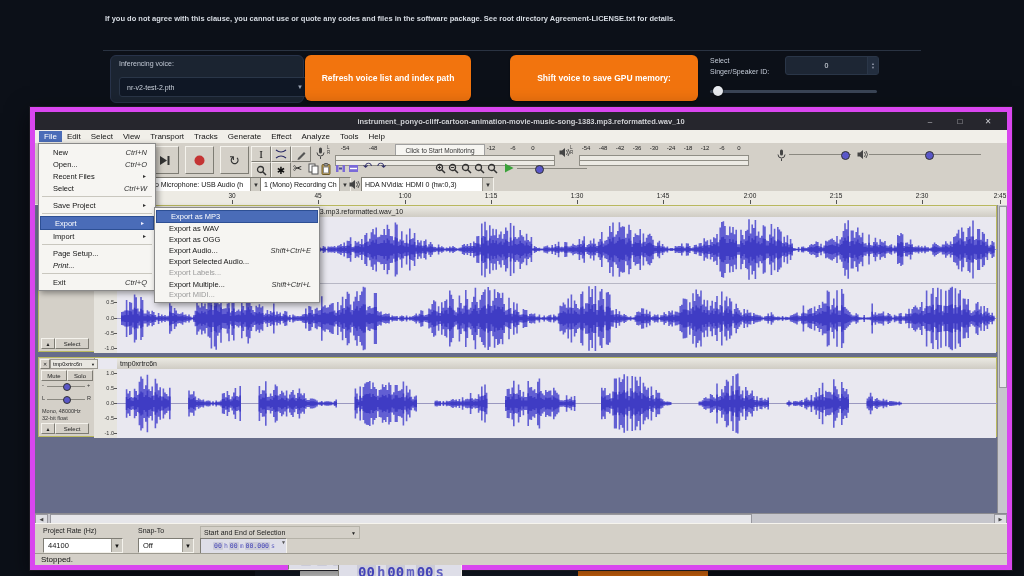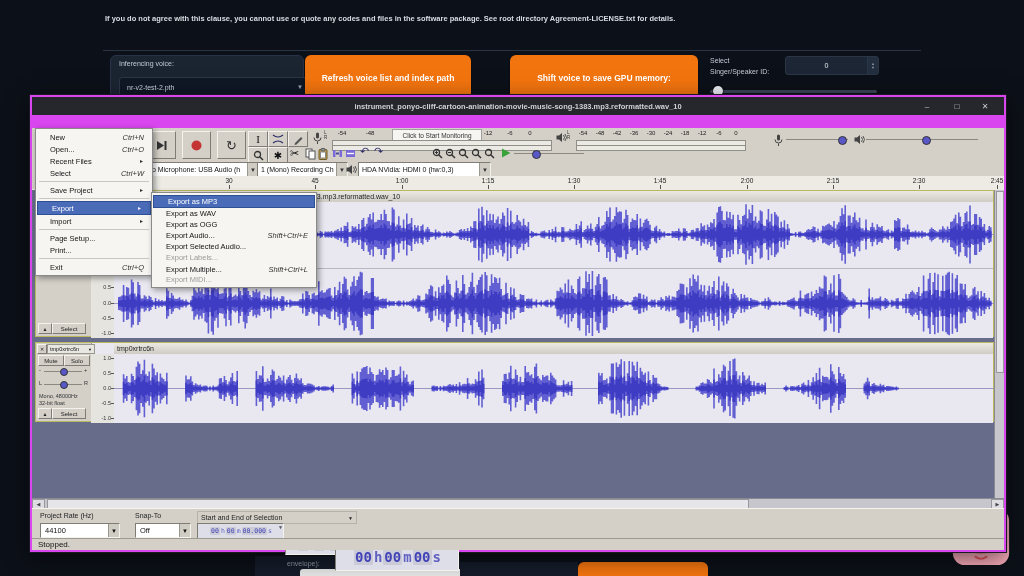--- a/index.html
+++ b/index.html
@@ -19,21 +19,21 @@
          font-size:7px;display:flex;align-items:center;padding:0 7px;justify-content:space-between;}
   .btn-orange{border-radius:6px;display:flex;align-items:center;justify-content:center;
               color:#fff;font-size:8.5px;font-weight:bold;text-align:center;box-shadow:0 1px 2px rgba(0,0,0,.5);}
   .numbox{background:#1d2634;border:1px solid #2a3648;border-radius:3px;color:#e2e7ee;font-size:7px;
           display:flex;align-items:center;}
   .spin{width:10px;border-left:1px solid #2a3648;height:100%;display:flex;flex-direction:column;
         align-items:center;justify-content:center;color:#8b93a4;font-size:4px;line-height:4px;background:#232e3f;}
   .slider-track{height:3px;background:#3a4556;border-radius:2px;}
   .slider-knob{width:10px;height:10px;border-radius:50%;background:#e8ebf0;box-shadow:0 0 2px #000;}
   
-  .aud{left:30px;top:95px;width:972px;height:453px;background:#d946ef;border:2px solid #d946ef;
+  .aud{left:30px;top:107px;width:972px;height:453px;background:#e5e5e5;border:5px solid #d946ef;
        box-shadow:0 0 0 1px #1a1a20,0 6px 22px rgba(0,0,0,.55);font-size:8px;color:#111;}
   .titlebar{left:0;top:0;right:0;height:18px;background:#26262d;display:flex;align-items:center;}
   .titletxt{position:absolute;left:0;right:0;text-align:center;color:#cfd0d4;font-size:7.5px;font-weight:bold;}
   .winbtn{position:absolute;top:0;width:22px;height:18px;color:#c9c9ce;font-size:8px;display:flex;
           align-items:center;justify-content:center;}
   .menubar{left:0;top:18px;right:0;height:13px;background:#f1efe9;border-bottom:1px solid #b5b2a8;
            display:flex;align-items:center;padding-left:4px;}
   .menu-item{font-size:8px;padding:1px 5px;color:#141414;}
   .menu-item.active{background:#4a6cb8;color:#fff;}
   .toolbar{left:0;top:31px;right:0;height:48px;background:#d4d0c8;border-bottom:1px solid #9d9a90;}
@@ -153,20 +153,33 @@
   </div>
 
   <div class="abs aud">
     <div class="abs titlebar">
       <div class="titletxt">instrument_ponyo-cliff-cartoon-animation-movie-music-song-1383.mp3.reformatted.wav_10</div>
       <div class="winbtn" style="right:66px;">–</div>
       <div class="winbtn" style="right:36px;">□</div>
       <div class="winbtn" style="right:8px;">✕</div>
     </div>
 
+    <div class="abs menubar" id="menubar">
+        <span class="menu-item active">File</span>
+        <span class="menu-item">Edit</span>
+        <span class="menu-item">Select</span>
+        <span class="menu-item">View</span>
+        <span class="menu-item">Transport</span>
+        <span class="menu-item">Tracks</span>
+        <span class="menu-item">Generate</span>
+        <span class="menu-item">Effect</span>
+        <span class="menu-item">Analyze</span>
+        <span class="menu-item">Tools</span>
+        <span class="menu-item">Help</span>
+      </div>
 
     <div class="abs toolbar">
 
       <div class="abs tbtn" style="left:115px;top:3px;width:27px;height:26px;">
           <span class="ic">
             <svg width="13" height="13" viewBox="0 0 13 13">
               <polygon points="2,2 9,6.5 2,11" fill="#333"></polygon>
               <rect x="9.5" y="2" width="2" height="9" fill="#333"></rect>
             </svg>
           </span>
@@ -584,21 +597,21 @@
         </div>
         <div class="menu-row" style="height: 12px;">
           <span>Import</span>
           <span class="sc" style="font-size: 5px;">►</span>
         </div>
         <div class="menu-sep"></div>
         <div class="menu-row" style="height: 12px;">
           <span>Page Setup...</span>
           <span class="sc"></span>
         </div>
-        <div class="menu-row" style="height: 12px;">
+        <div class="menu-row" style="height: 12px; font-style: italic;">
           <span>Print...</span>
           <span class="sc"></span>
         </div>
         <div class="menu-sep"></div>
         <div class="menu-row" style="height: 12px;">
           <span>Exit</span>
           <span class="sc">Ctrl+Q</span>
         </div>
       </div>
 

